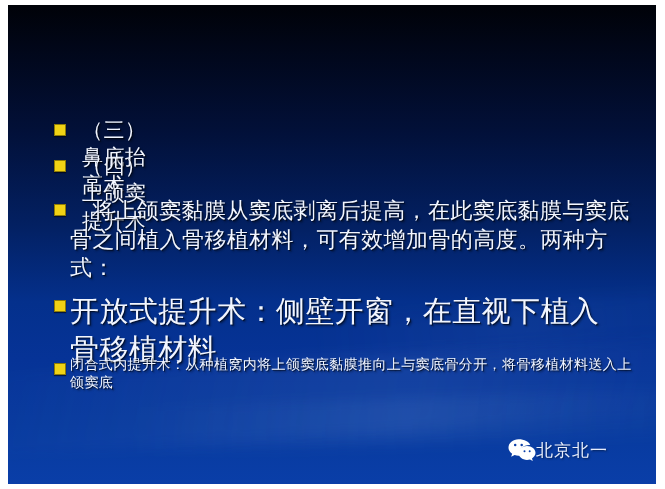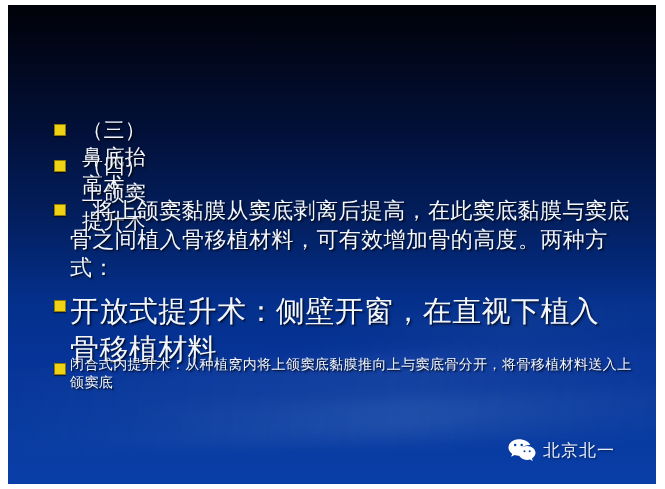--- a/index.html
+++ b/index.html
@@ -125,21 +125,20 @@
   .m4 { left: 46px; top: 295px; }
   .m5 { left: 46px; top: 358px; }
 
   
   #watermark {
     position: absolute;
     left: 500px;
     top: 433px;
     display: flex;
     align-items: center;
-    gap: 7px;
   }
   #watermark .wm-text {
     color: #e8eefc;
     font-family: "DejaVu Sans", "Liberation Sans", sans-serif;
     font-size: 17px;
     letter-spacing: 1px;
     text-shadow: 1px 1px 2px rgba(0,0,0,0.5);
   }
   .wechat-icon {
     width: 28px;

